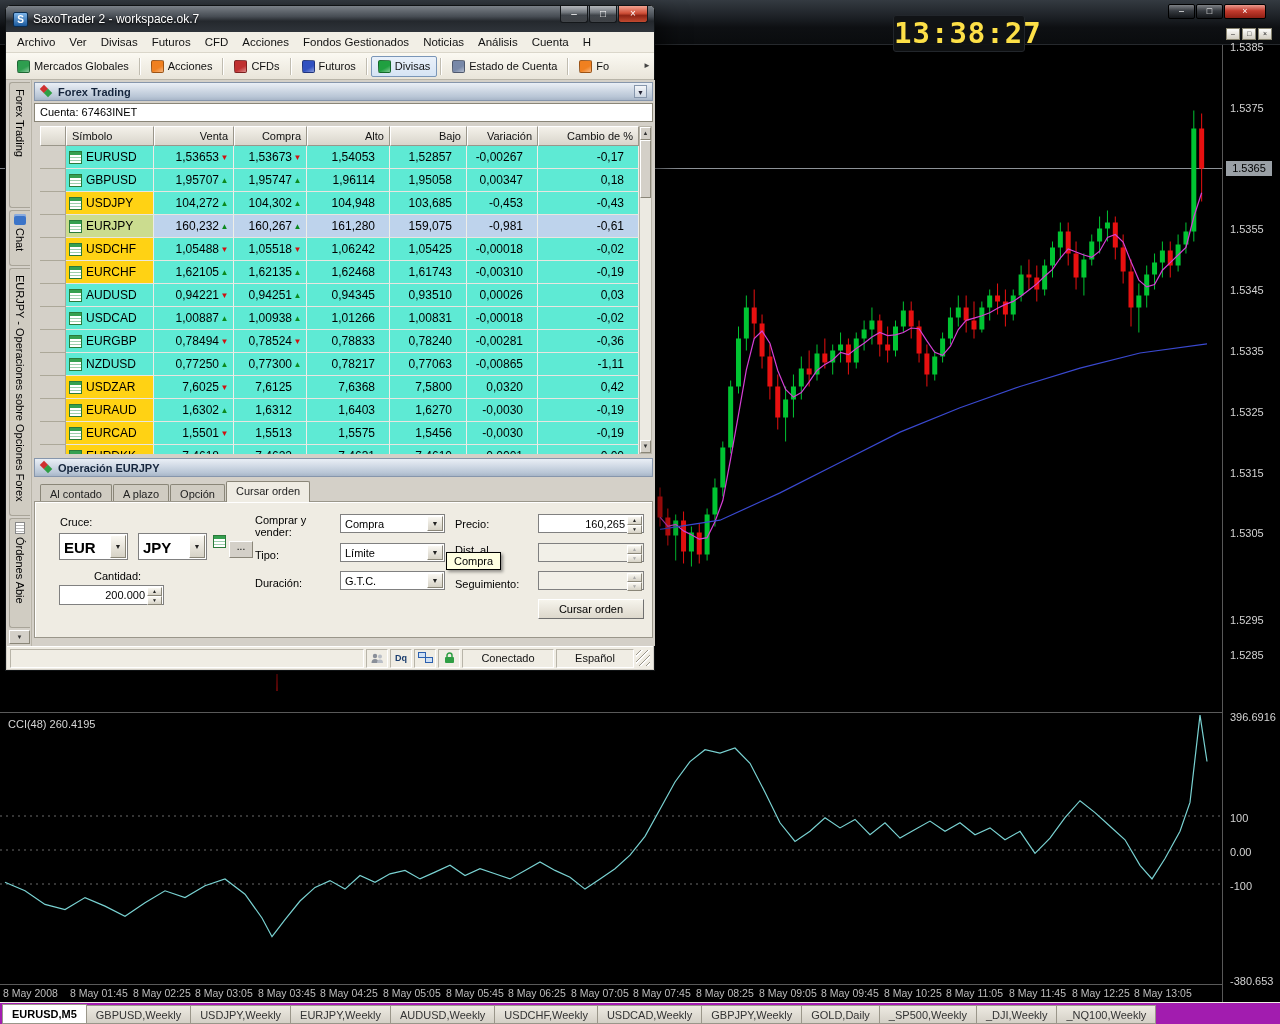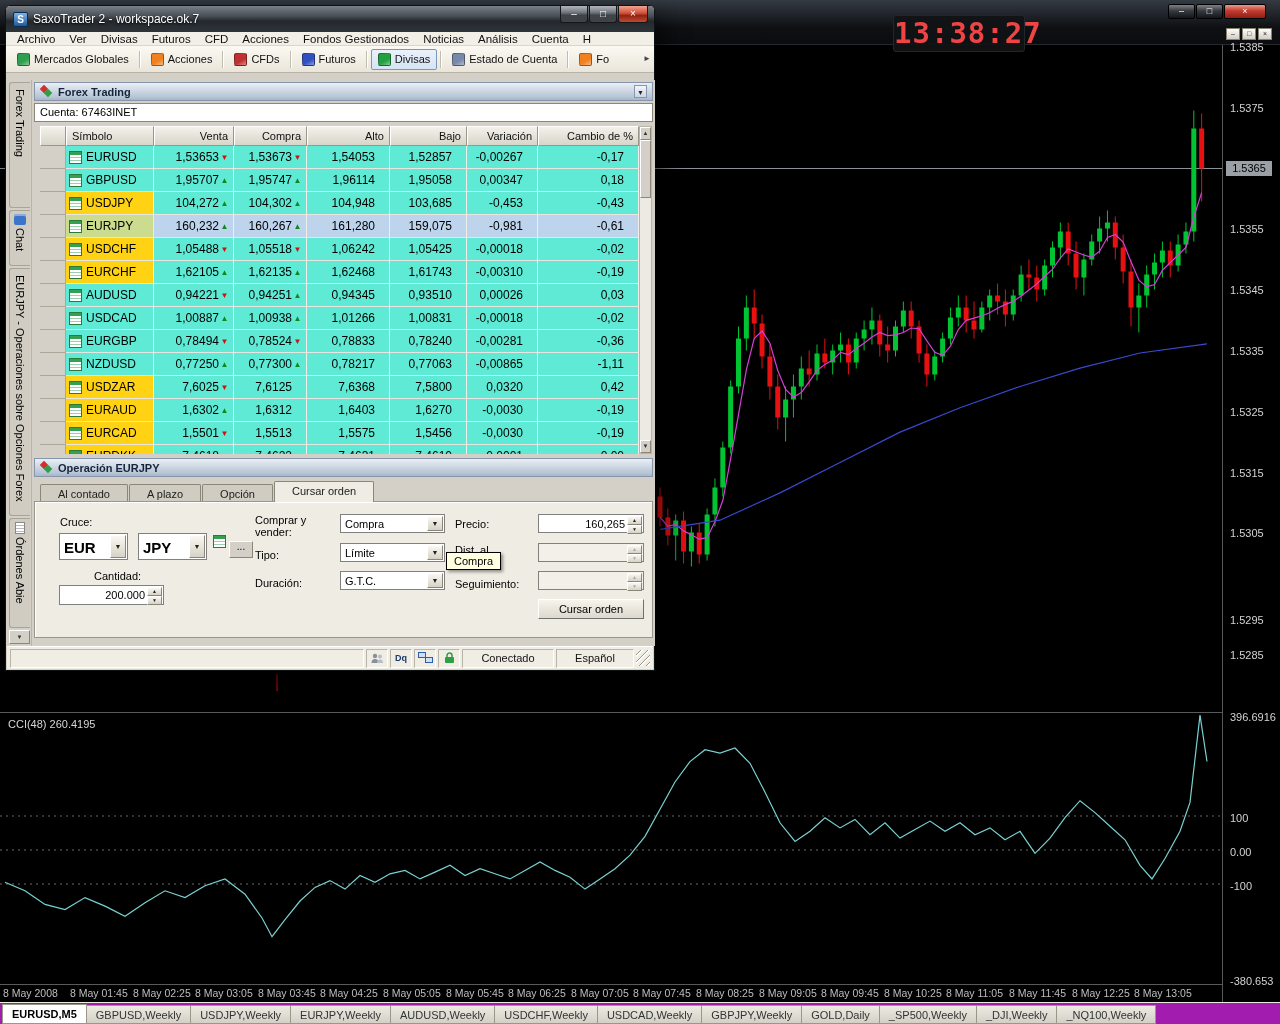--- a/index.html
+++ b/index.html
@@ -10,21 +10,21 @@
   
   .mt-top{position:absolute;left:0;top:0;width:1280px;height:45px;
     background:linear-gradient(#343a41,#1c2025 40%,#0e1013 62%,#0a0c0e);border-bottom:1px solid #26292d;}
   .mt-caption-buttons{position:absolute;top:4px;right:14px;display:flex;gap:1px;}
   .mt-cap{width:27px;height:15px;border:1px solid #000;border-radius:2px;color:#fff;font-size:9px;line-height:13px;text-align:center;
     background:linear-gradient(rgba(255,255,255,.38),rgba(255,255,255,.08) 45%,rgba(0,0,0,.3));}
   .mt-cap.close{width:42px;background:linear-gradient(#ea9a8e,#c23b2e 45%,#8e1f14);}
   .mdi-buttons{position:absolute;top:28px;right:8px;display:flex;gap:2px;}
   .mdi-btn{width:14px;height:12px;background:linear-gradient(#fdfdfb,#d2cec2);border:1px solid #87836f;color:#222;font-size:7px;line-height:10px;text-align:center;}
   .mt-clock{position:absolute;left:893px;top:15px;width:132px;height:37px;background:rgba(16,18,21,.92);border:1px solid #22262b;border-radius:3px;
-    color:#ef4444;font-family:"DejaVu Sans Mono",monospace;font-size:29px;font-weight:bold;text-align:center;line-height:35px;letter-spacing:1px;}
+    color:#fde047;font-family:"DejaVu Sans Mono",monospace;font-size:29px;font-weight:bold;text-align:center;line-height:35px;letter-spacing:1px;}
   #main-chart{position:absolute;left:0;top:46px;width:1222px;height:666px;background:#000;}
   #cci-chart{position:absolute;left:0;top:713px;width:1222px;height:271px;background:#000;}
   .sep-h1{position:absolute;left:0;top:712px;width:1280px;height:1px;background:#5a5a5a;}
   .sep-h2{position:absolute;left:0;top:984px;width:1280px;height:1px;background:#5a5a5a;}
   .price-axis{position:absolute;left:1222px;top:45px;width:58px;height:957px;background:#000;border-left:1px solid #585858;}
   .pa-label{position:absolute;left:7px;font-size:11px;color:#d2d2d2;white-space:nowrap;}
   .price-tag{position:absolute;left:1226px;top:161px;width:46px;height:15px;background:#9aa0a6;color:#000;
     font-size:11px;line-height:15px;text-align:center;z-index:3;}
   .cci-label{position:absolute;left:8px;top:718px;font-size:11px;color:#d6d6d6;}
   .time-axis{position:absolute;left:0;top:985px;width:1222px;height:17px;}
@@ -42,21 +42,21 @@
   .sx-titlebar{height:26px;background:linear-gradient(#7a8087,#474d54 40%,#24282d 58%,#2f343a);
     border-radius:4px 4px 0 0;position:relative;display:flex;align-items:center;padding-left:7px;}
   .sx-app-icon{width:15px;height:15px;background:linear-gradient(#7db4e8,#1c5a9c);border:1px solid #0a2c50;border-radius:2px;
     color:#fff;font-size:10px;font-weight:bold;text-align:center;line-height:13px;margin-right:5px;}
   .sx-title{color:#fff;font-size:12px;text-shadow:0 1px 2px #000;}
   .sx-cap{position:absolute;top:0;right:6px;display:flex;}
   .sx-cap-btn{width:28px;height:17px;margin-left:1px;border:1px solid #14171a;border-top:none;border-radius:0 0 3px 3px;
     background:linear-gradient(rgba(255,255,255,.42),rgba(255,255,255,.12) 42%,rgba(8,8,8,.22) 58%,rgba(255,255,255,.14));
     color:#fff;font-size:10px;text-align:center;line-height:15px;}
   .sx-cap-btn.close{width:30px;background:linear-gradient(#f2a290,#d05038 45%,#8e2414 60%,#c24a30);}
-  .sx-menubar{height:14px;background:#F2EFE6;border-bottom:1px solid #DAD6CA;display:flex;align-items:center;padding-left:4px;overflow:hidden;}
+  .sx-menubar{height:21px;background:#F2EFE6;border-bottom:1px solid #DAD6CA;display:flex;align-items:center;padding-left:4px;overflow:hidden;}
   .menu-item{font-size:11.5px;color:#111;padding:3px 7px;white-space:nowrap;}
   .sx-toolbar{height:27px;background:linear-gradient(#FBF9F2,#E9E5DA);border-bottom:1px solid #B8B4A8;
     display:flex;align-items:center;padding-left:4px;overflow:hidden;position:relative;}
   .tb-btn{display:flex;align-items:center;gap:4px;padding:3px 6px;font-size:11px;color:#111;border:1px solid transparent;white-space:nowrap;}
   .tb-btn.active{background:linear-gradient(#EAF1FA,#D6E4F4);border:1px solid #7A96B8;border-radius:2px;}
   .tb-sep{width:2px;height:17px;border-left:1px solid #C0BCB0;border-right:1px solid #fff;margin:0 3px;}
   .tb-ic{width:13px;height:13px;border-radius:2px;border:1px solid rgba(0,0,0,.35);flex:none;}
   .tb-chevron{position:absolute;right:3px;top:8px;font-size:8px;color:#444;}
   .sx-content{position:absolute;left:1px;top:74px;width:648px;height:566px;background:#D4D0C8;display:flex;}
   .side-strip{width:25px;position:relative;border-right:1px solid #B8B4A8;background:#D4D0C8;flex:none;}
@@ -100,21 +100,21 @@
   .arr{width:11px;font-size:8px;text-align:center;flex:none;}
   .arr.up{color:#0B8A1E;}
   .arr.down{color:#D01010;}
   .fx-vscroll{position:absolute;left:607px;top:46px;width:13px;height:328px;background:#ECEAE2;border:1px solid #B8B4A8;}
   .vs-btn{position:absolute;left:0;width:11px;height:13px;background:#D4D0C8;border:1px solid;border-color:#fff #8a8678 #8a8678 #fff;
     font-size:6px;text-align:center;line-height:11px;color:#333;}
   .vs-up{top:0;}
   .vs-down{bottom:0;}
   .vs-thumb{position:absolute;left:0;top:13px;width:11px;height:58px;background:#D4D0C8;border:1px solid;border-color:#fff #8a8678 #8a8678 #fff;}
   .op-tabs{position:absolute;left:8px;top:400px;height:22px;display:flex;align-items:flex-end;}
-  .otab{font-size:11px;padding:3px 17px 0;background:#D0CCC2;border:1px solid #8a8678;border-bottom:none;border-radius:2px 2px 0 0;
+  .otab{font-size:11px;padding:3px 9px 0;background:#D0CCC2;border:1px solid #8a8678;border-bottom:none;border-radius:2px 2px 0 0;
     margin-right:1px;color:#222;height:18px;}
   .otab.active{background:#EFECE3;height:21px;position:relative;z-index:2;}
   .op-form{position:absolute;left:2px;right:2px;top:421px;height:137px;background:#EFECE3;border:1px solid #9a968a;
     box-shadow:inset 0 1px 0 #fff,inset 1px 0 0 #fff;}
   .flabel{position:absolute;font-size:11px;color:#000;white-space:nowrap;}
   .flabel.wrap{white-space:normal;width:84px;line-height:12px;}
   .combo,.spin{position:absolute;background:#fff;border:1px solid #808080;}
   .combo-val{position:absolute;left:4px;top:50%;transform:translateY(-50%);font-size:11px;color:#000;}
   .combo-val.big{font-size:15px;font-weight:bold;}
   .combo-btn{position:absolute;right:1px;top:1px;bottom:1px;width:16px;background:linear-gradient(#FAF8F2,#D6D2C6);

